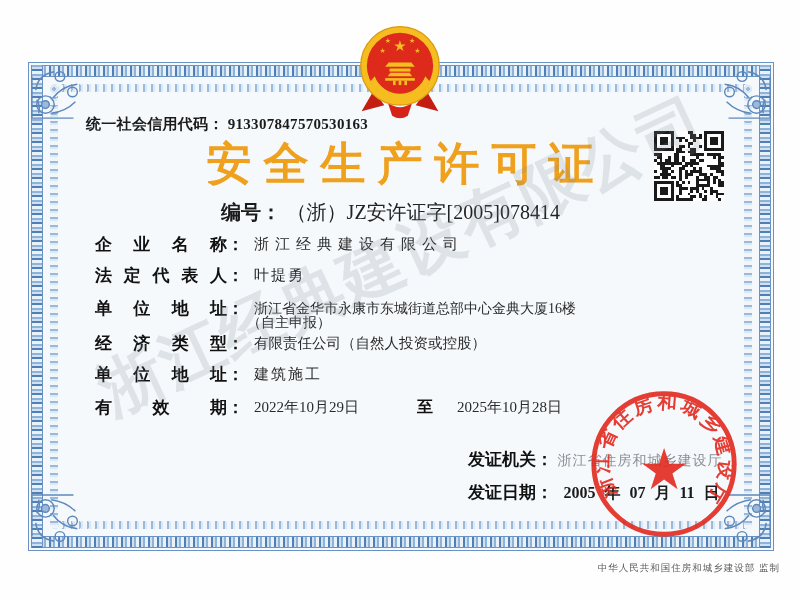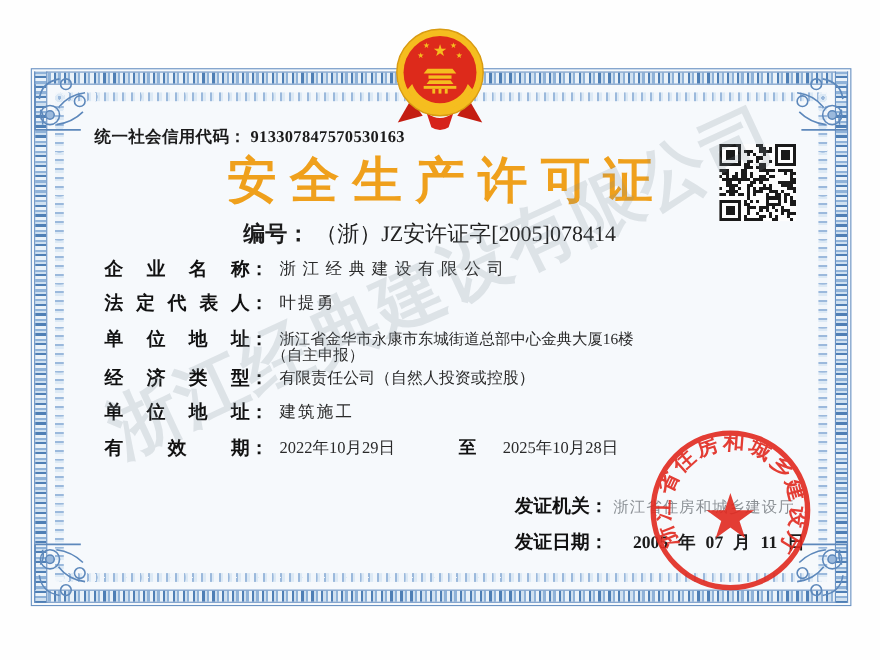--- a/index.html
+++ b/index.html
@@ -401,31 +401,32 @@
   </div>
   <div class="row" style="top:396px">
     <span class="lbl">有效期</span><span class="colon">：</span><span class="val">2022年10月29日</span><span class="zhi">至</span><span class="val">2025年10月28日</span>
   </div>
 
   <div class="issue-row" style="top:448px">
     <span class="lbl">发证机关：</span>
     <span class="val-gray">浙江省住房和城乡建设厅</span>
   </div>
   <div class="issue-row" style="top:481px">
-    <span class="lbl" style="margin-right:18px">发证日期：</span>
+    <span class="lbl" style="margin-right:6px">发证日期：</span>
     <span class="date-part">2005</span><span class="date-char">年</span><span class="date-part">07</span><span class="date-char">月</span><span class="date-part">11</span><span class="date-char">日</span>
   </div>
 
   <svg class="seal" viewBox="0 0 160 160">
     <circle cx="80" cy="80" r="72" fill="none" stroke="#e2291f" stroke-width="5"></circle>
     <text x="80" y="106" text-anchor="middle" font-size="58" fill="#e2291f">★</text>
     <defs>
       <path id="sealArc" d="M33.3,112.7 A57,57 0 1 1 126.7,112.7" fill="none"></path>
     </defs>
     <text font-size="20" fill="#e2291f" font-weight="bold" letter-spacing="3">
       <textPath href="#sealArc" startOffset="2">浙江省住房和城乡建设厅</textPath>
     </text>
   </svg>
 
   <div class="watermark">浙江经典建设有限公司</div>
 
+  <div class="footer">中华人民共和国住房和城乡建设部 监制</div>
 
 </div>
 
 </body></html>

